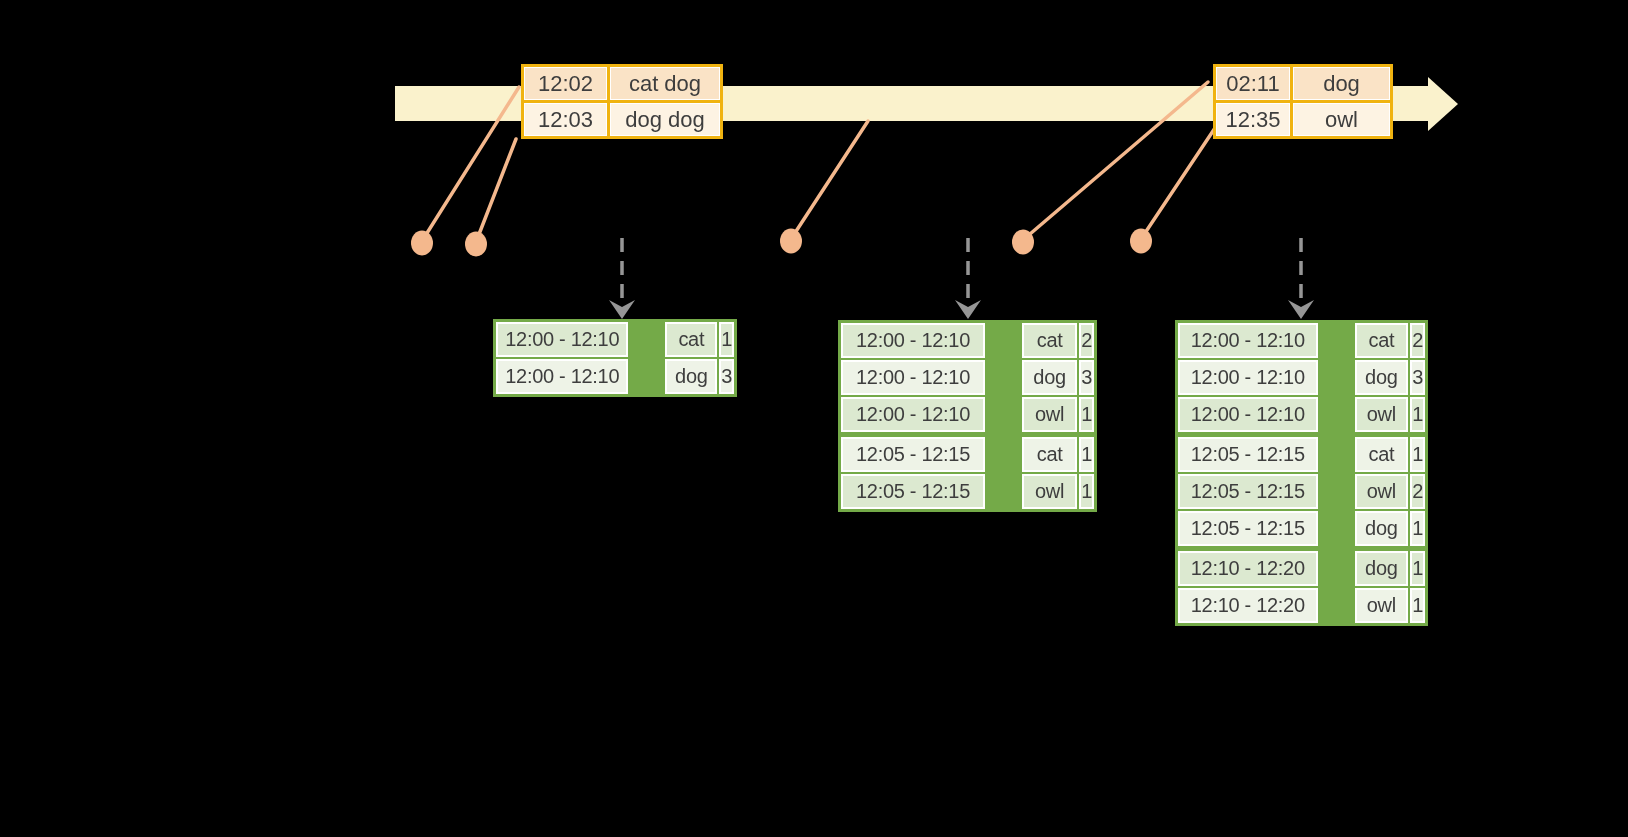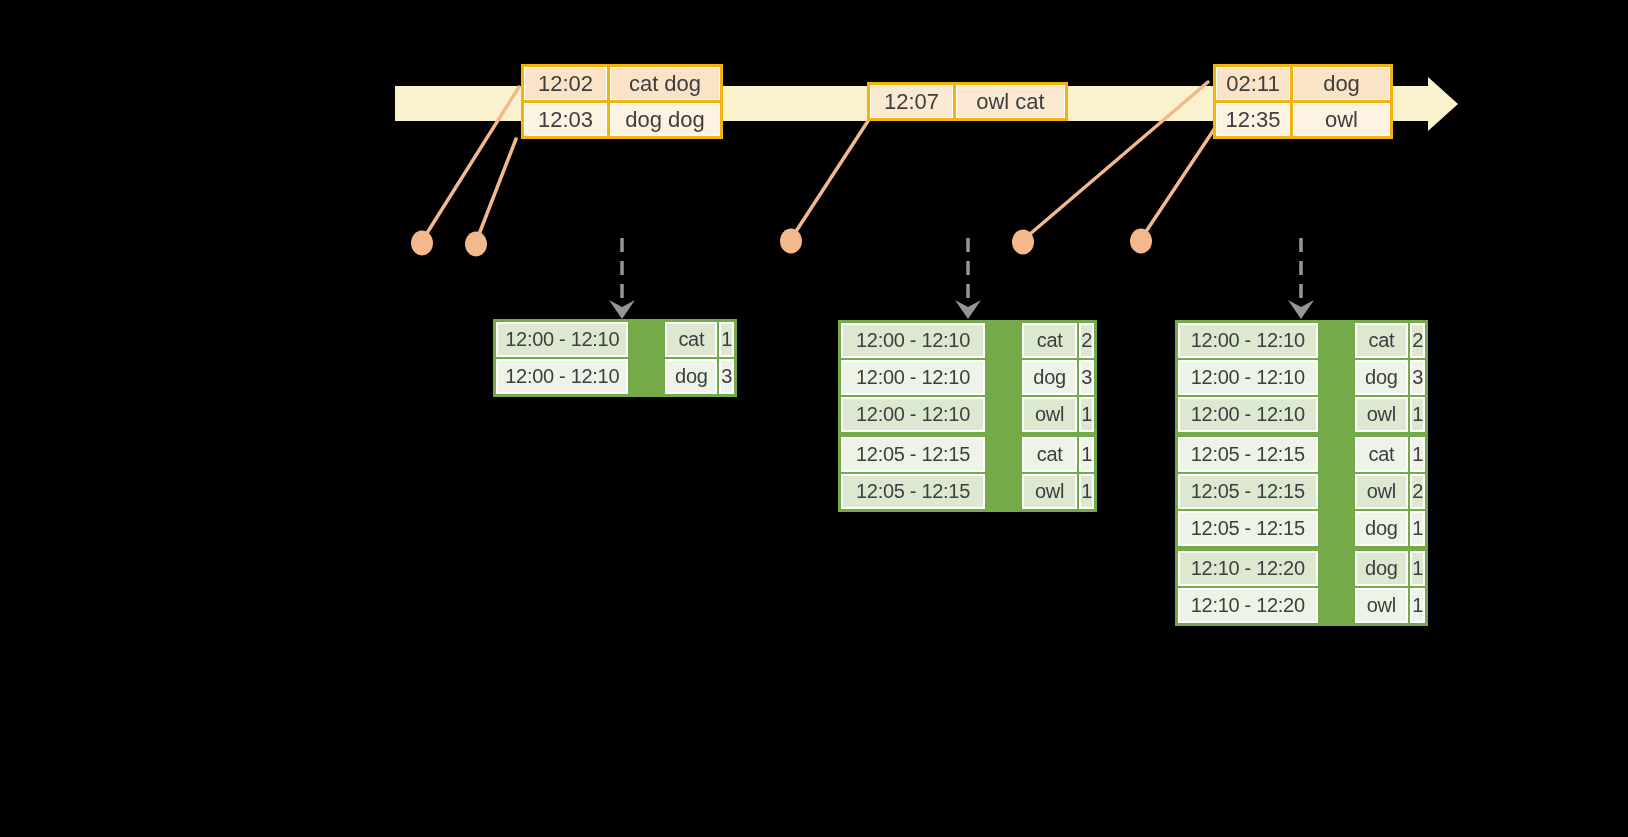--- a/index.html
+++ b/index.html
@@ -77,26 +77,20 @@
       <div class="erow">
     <div class="ecell etime">12:02</div>
     <div class="ecell ewords">cat dog</div>
   </div>
       <div class="erow">
     <div class="ecell etime">12:03</div>
     <div class="ecell ewords">dog dog</div>
   </div>
     </div>
 
-  <div class="event-table single" style="left:867px;top:82px;width:201px;--tw:83px">
-      <div class="erow">
-    <div class="ecell etime">12:07</div>
-    <div class="ecell ewords">owl cat</div>
-  </div>
-    </div>
 
   <div class="event-table" style="left:1213px;top:64px;width:180px;--tw:74px">
       <div class="erow">
     <div class="ecell etime">02:11</div>
     <div class="ecell ewords">dog</div>
   </div>
       <div class="erow">
     <div class="ecell etime">12:35</div>
     <div class="ecell ewords">owl</div>
   </div>

